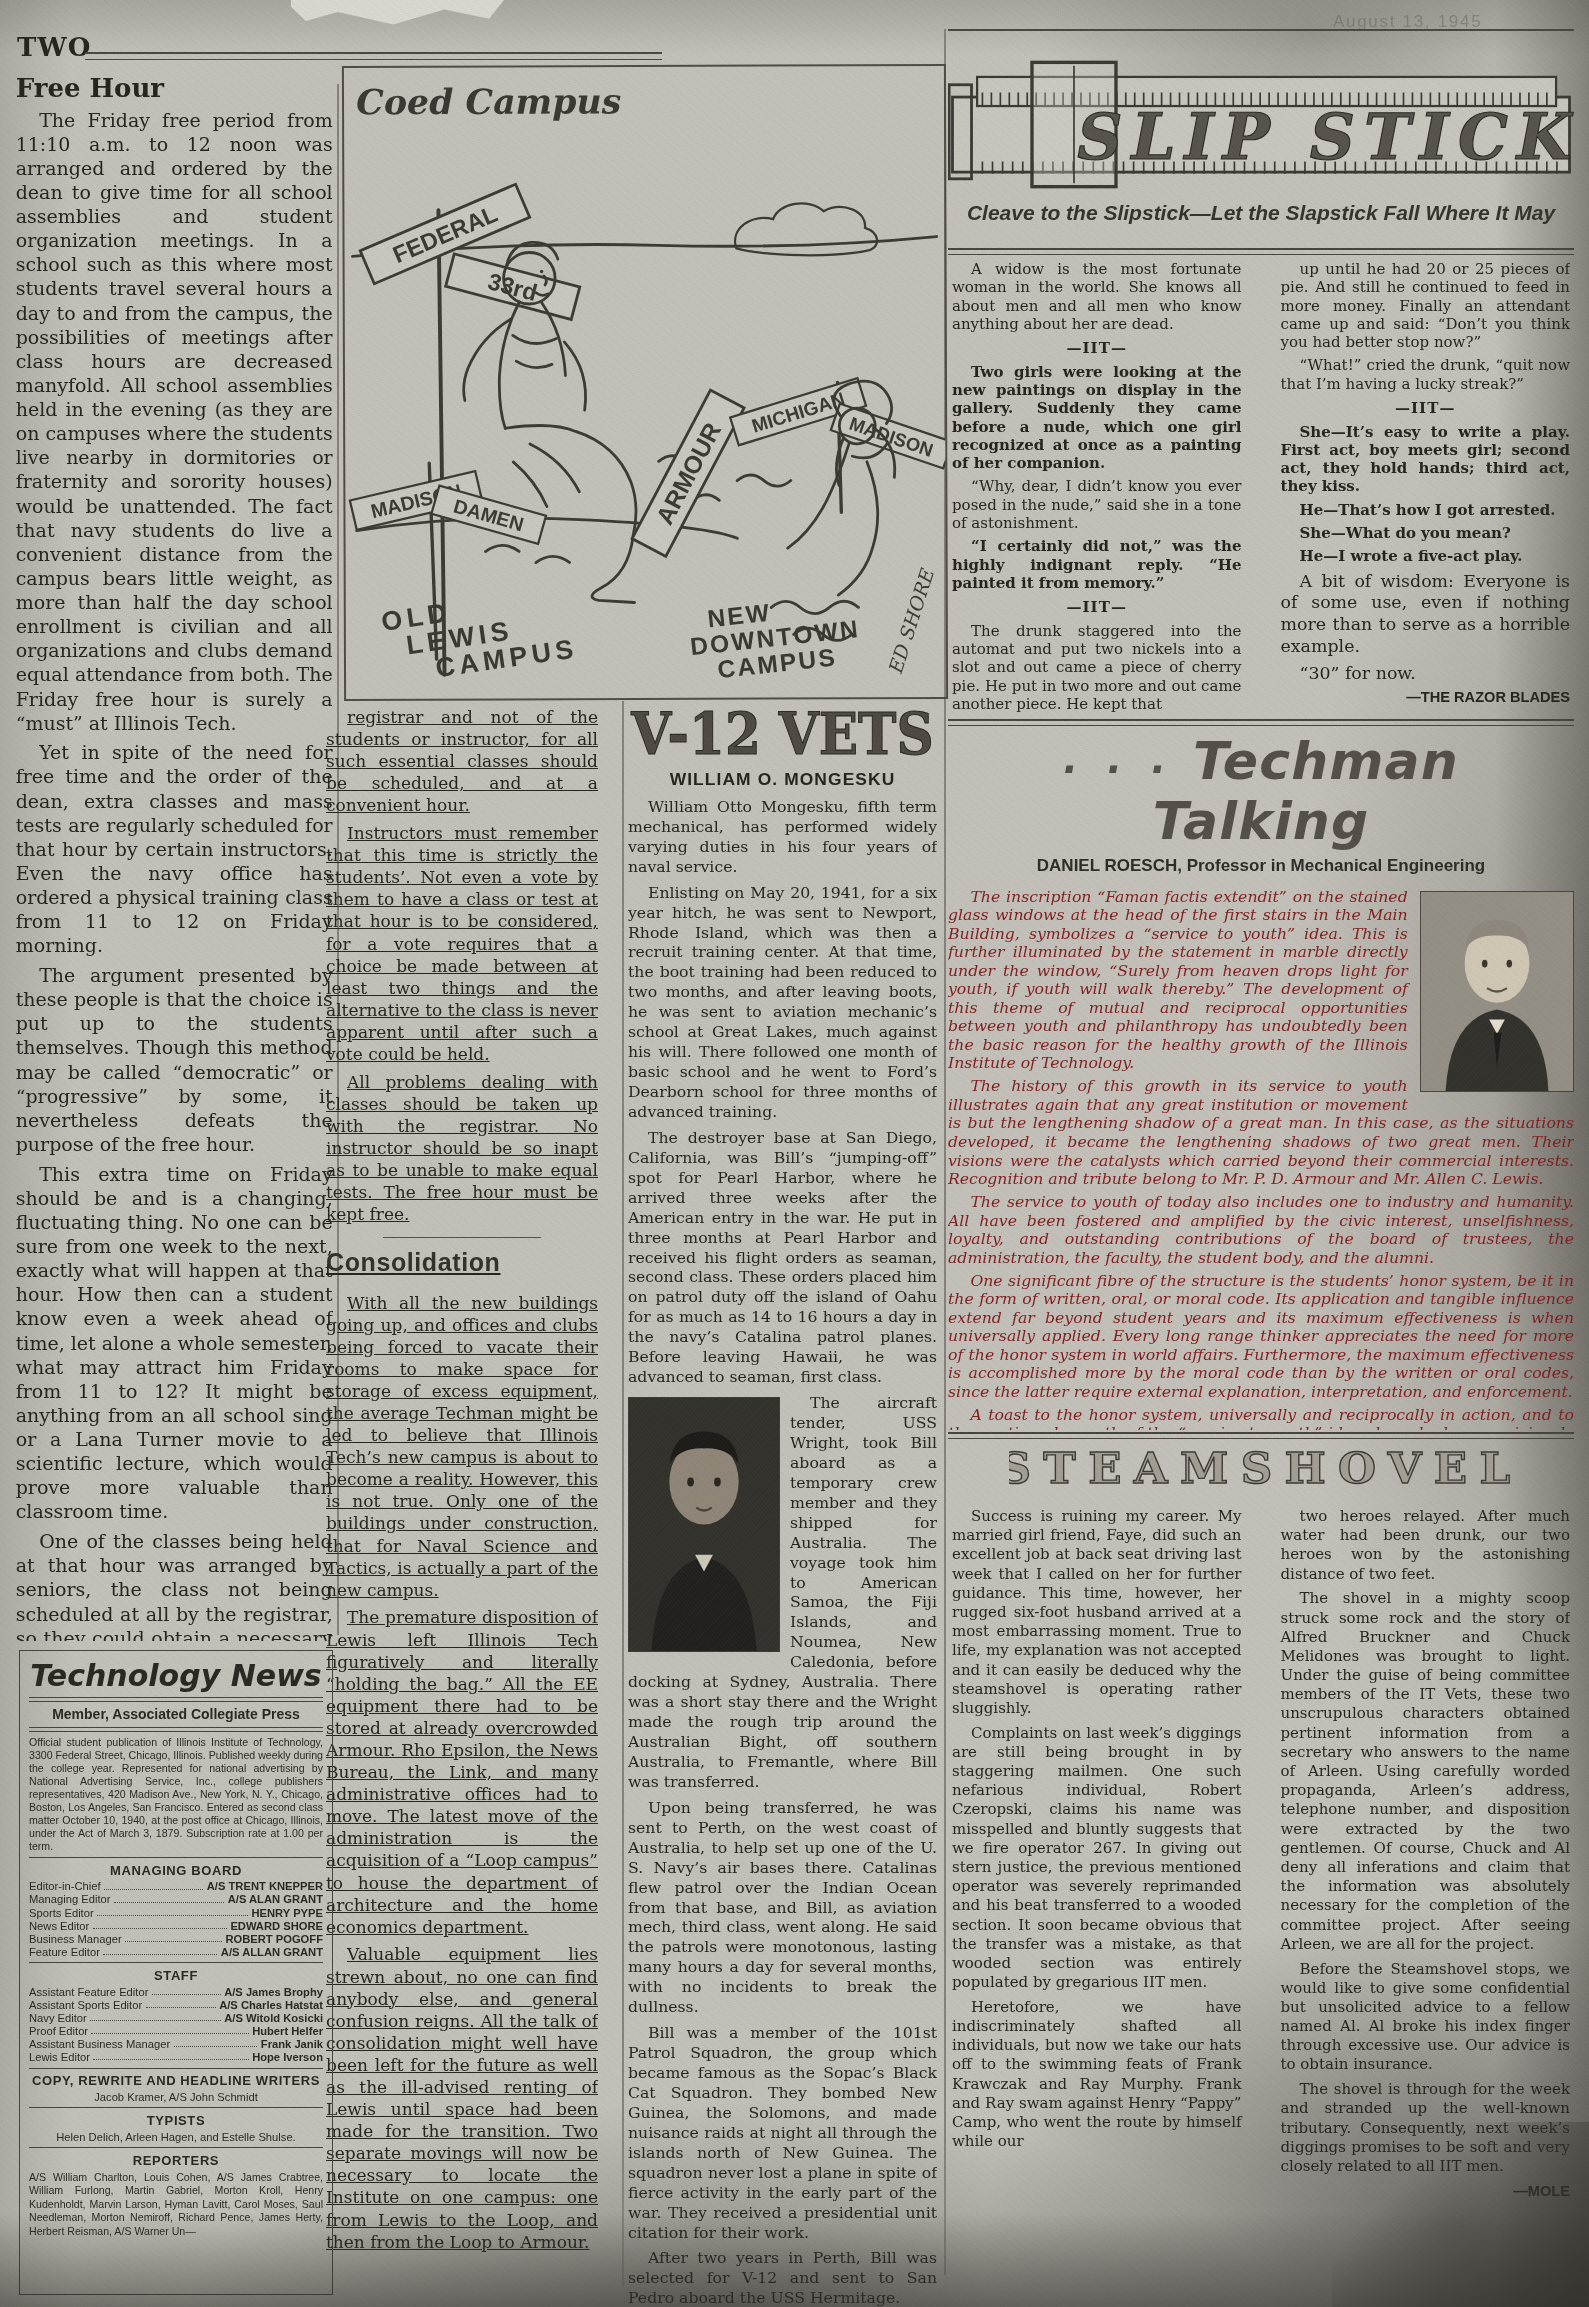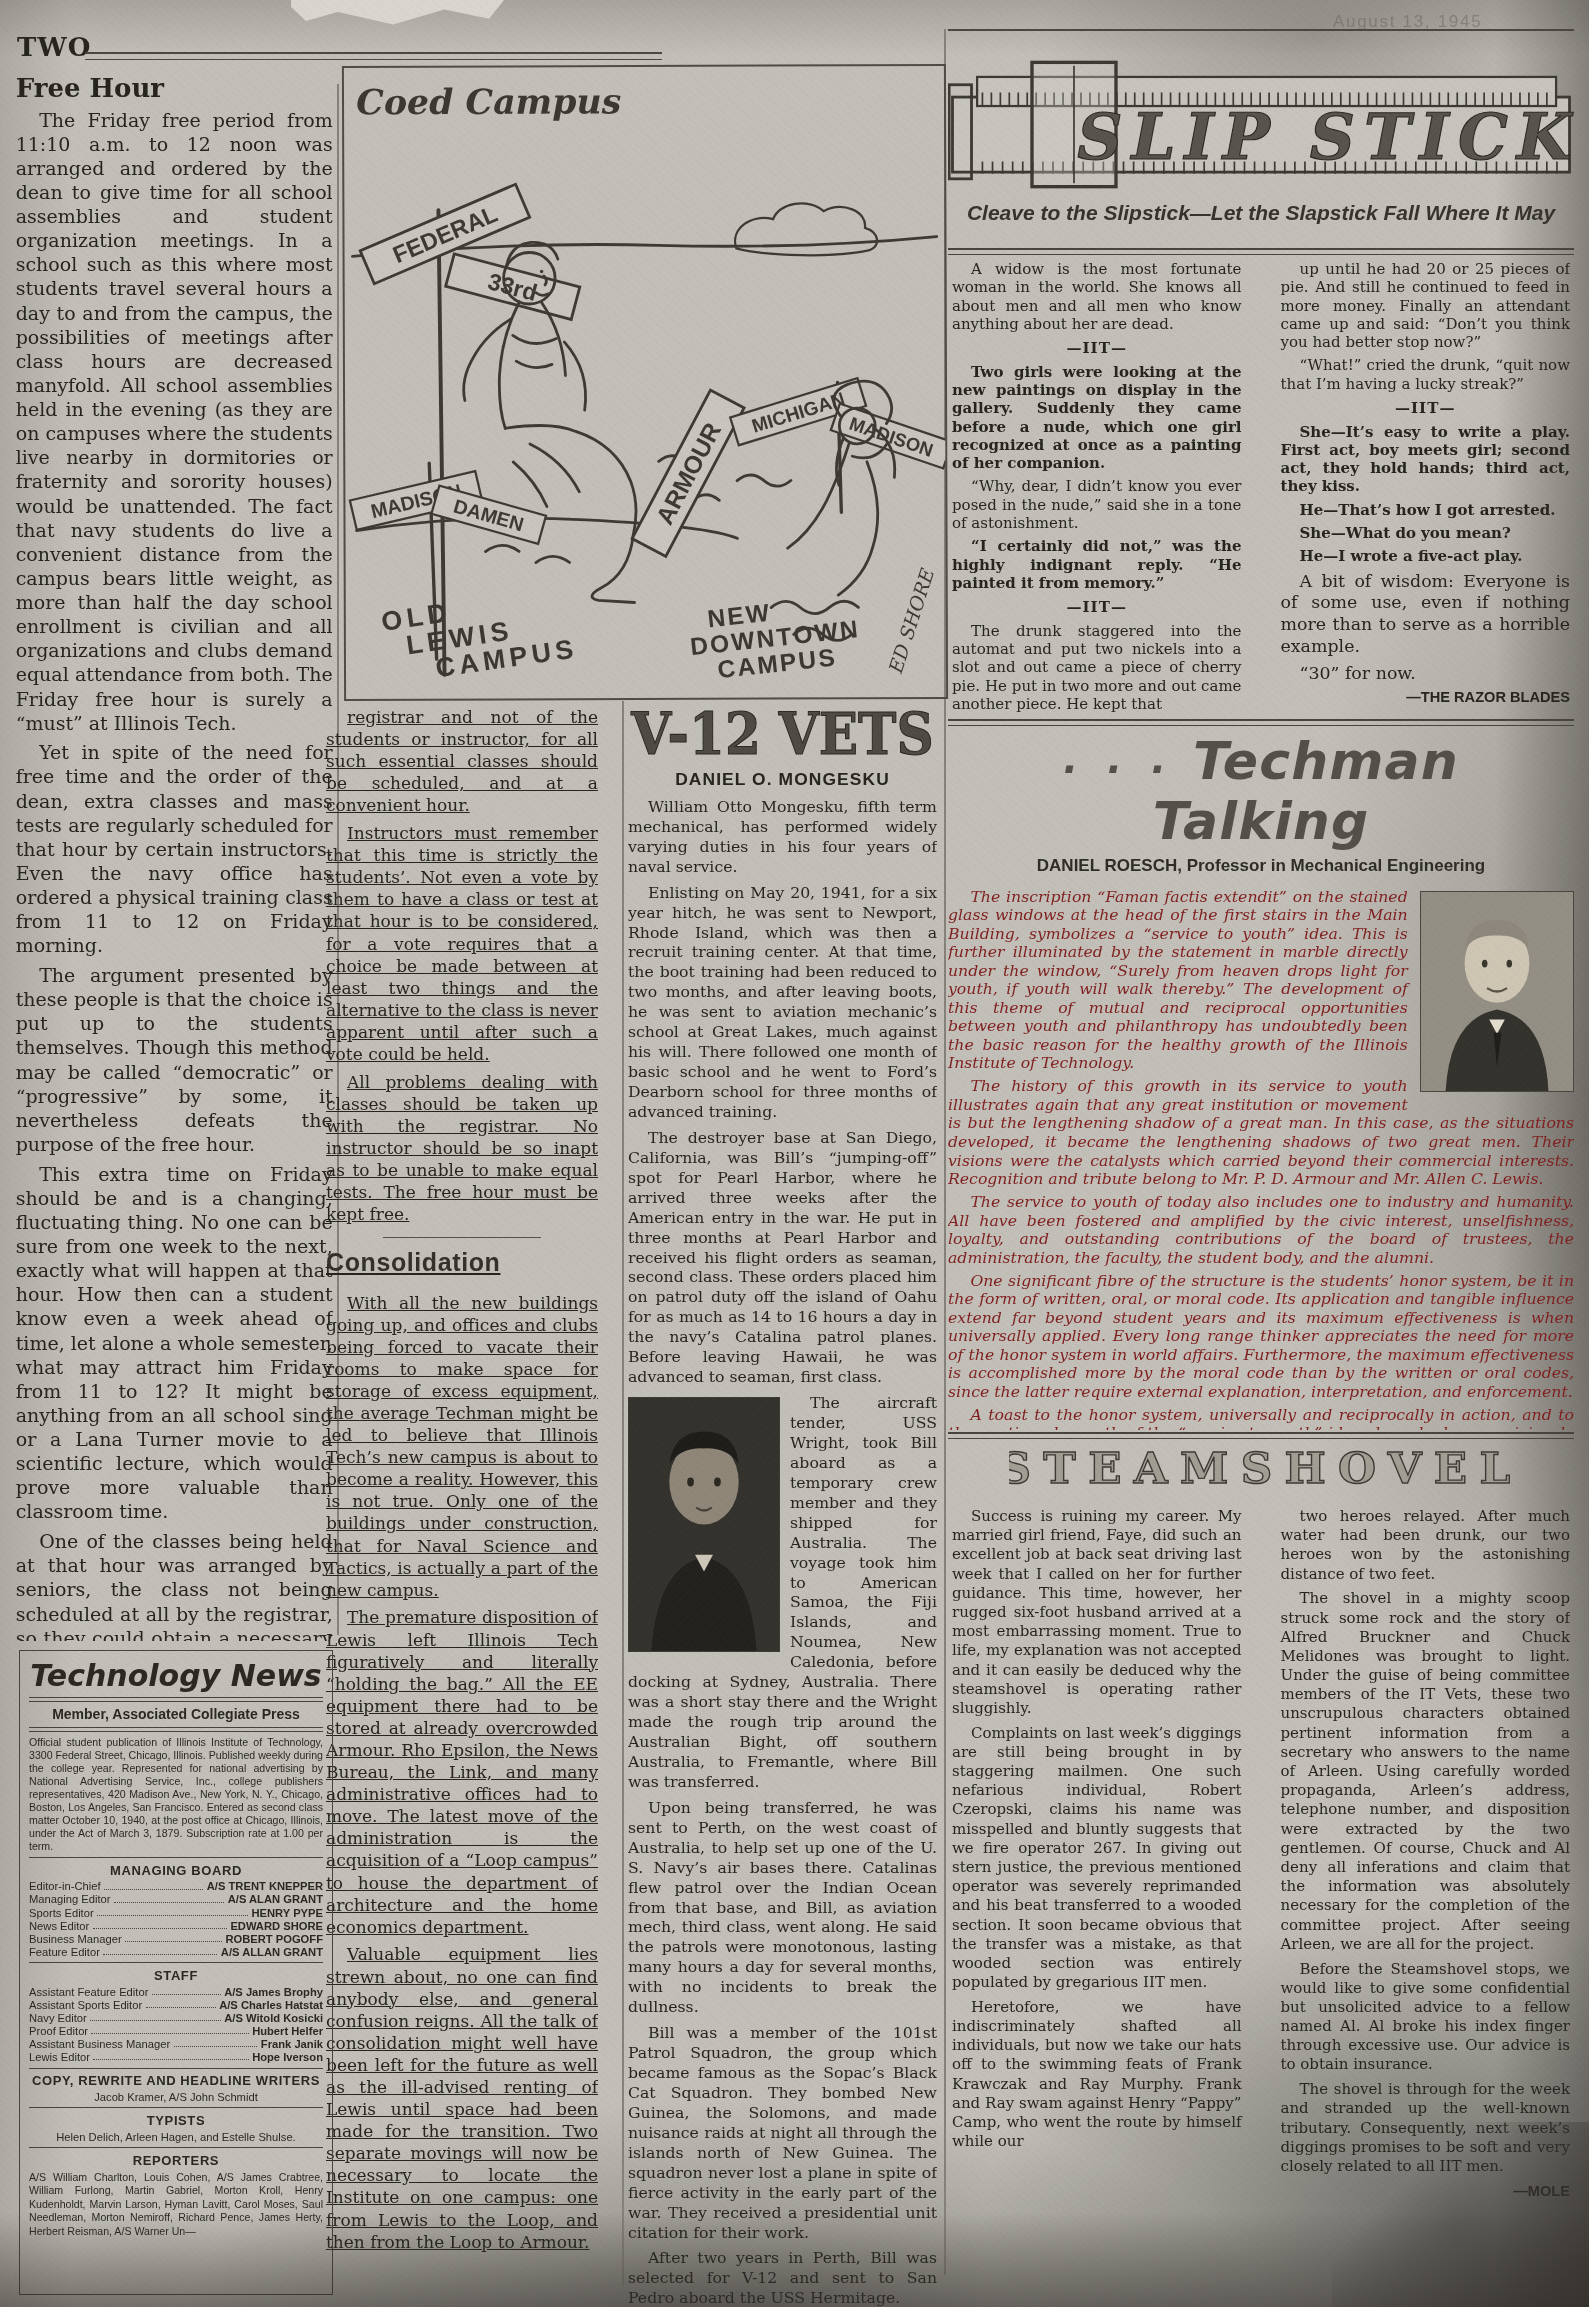--- a/index.html
+++ b/index.html
@@ -243,21 +243,21 @@
     <h2 class="h-consolidation">Consolidation</h2>
     <p>With all the new buildings going up, and offices and clubs being forced to vacate their rooms to make space for storage of excess equipment, the average Techman might be led to believe that Illinois Tech’s new campus is about to become a reality. However, this is not true. Only one of the buildings under construction, that for Naval Science and Tactics, is actually a part of the new campus.</p>
     <p>The premature disposition of Lewis left Illinois Tech figuratively and literally “holding the bag.” All the EE equipment there had to be stored at already overcrowded Armour. Rho Epsilon, the News Bureau, the Link, and many administrative offices had to move. The latest move of the administration is the acquisition of a “Loop campus” to house the department of architecture and the home economics department.</p>
     <p>Valuable equipment lies strewn about, no one can find anybody else, and general confusion reigns. All the talk of consolidation might well have been left for the future as well as the ill-advised renting of Lewis until space had been made for the transition. Two separate movings will now be necessary to locate the Institute on one campus: one from Lewis to the Loop, and then from the Loop to Armour.</p>
   </div>
 
   <div class="col3">
     <svg viewBox="0 0 552 112" width="309" height="63">
       <text x="276" y="92" text-anchor="middle" font-family="DejaVu Serif, serif" font-weight="bold" font-size="104" textLength="540" lengthAdjust="spacingAndGlyphs" fill="#4e4a43" stroke="#2b2925" stroke-width="2">V-12 VETS</text>
     </svg>
-    <div class="v12-byline">DANIEL O. MONGESKU</div>
+    <div class="v12-byline">WILLIAM O. MONGESKU</div>
     <p>William Otto Mongesku, fifth term mechanical, has performed widely varying duties in his four years of naval service.</p>
     <p>Enlisting on May 20, 1941, for a six year hitch, he was sent to Newport, Rhode Island, which was then a recruit training center. At that time, the boot training had been reduced to two months, and after leaving boots, he was sent to aviation mechanic’s school at Great Lakes, much against his will. There followed one month of basic school and he went to Ford’s Dearborn school for three months of advanced training.</p>
     <p>The destroyer base at San Diego, California, was Bill’s “jumping-off” spot for Pearl Harbor, where he arrived three weeks after the American entry in the war. He put in three months at Pearl Harbor and received his flight orders as seaman, second class. These orders placed him on patrol duty off the island of Oahu for as much as 14 to 16 hours a day in the navy’s Catalina patrol planes. Before leaving Hawaii, he was advanced to seaman, first class.</p>
     <div class="v12-photo">
       <svg viewBox="0 0 268 452">
         <rect width="268" height="452" fill="#3a3733"></rect>
         <rect width="268" height="452" fill="#2a2824" opacity=".4"></rect>
         <ellipse cx="134" cy="150" rx="62" ry="76" fill="#8f8678"></ellipse>
         <path d="M72 118 q 8 -58 62 -58 q 56 0 62 58 q -20 -30 -62 -28 q -42 -2 -62 28 z" fill="#1d1b18"></path>
         <path d="M40 452 q 10 -150 94 -168 q 84 18 94 168 z" fill="#21201c"></path>

